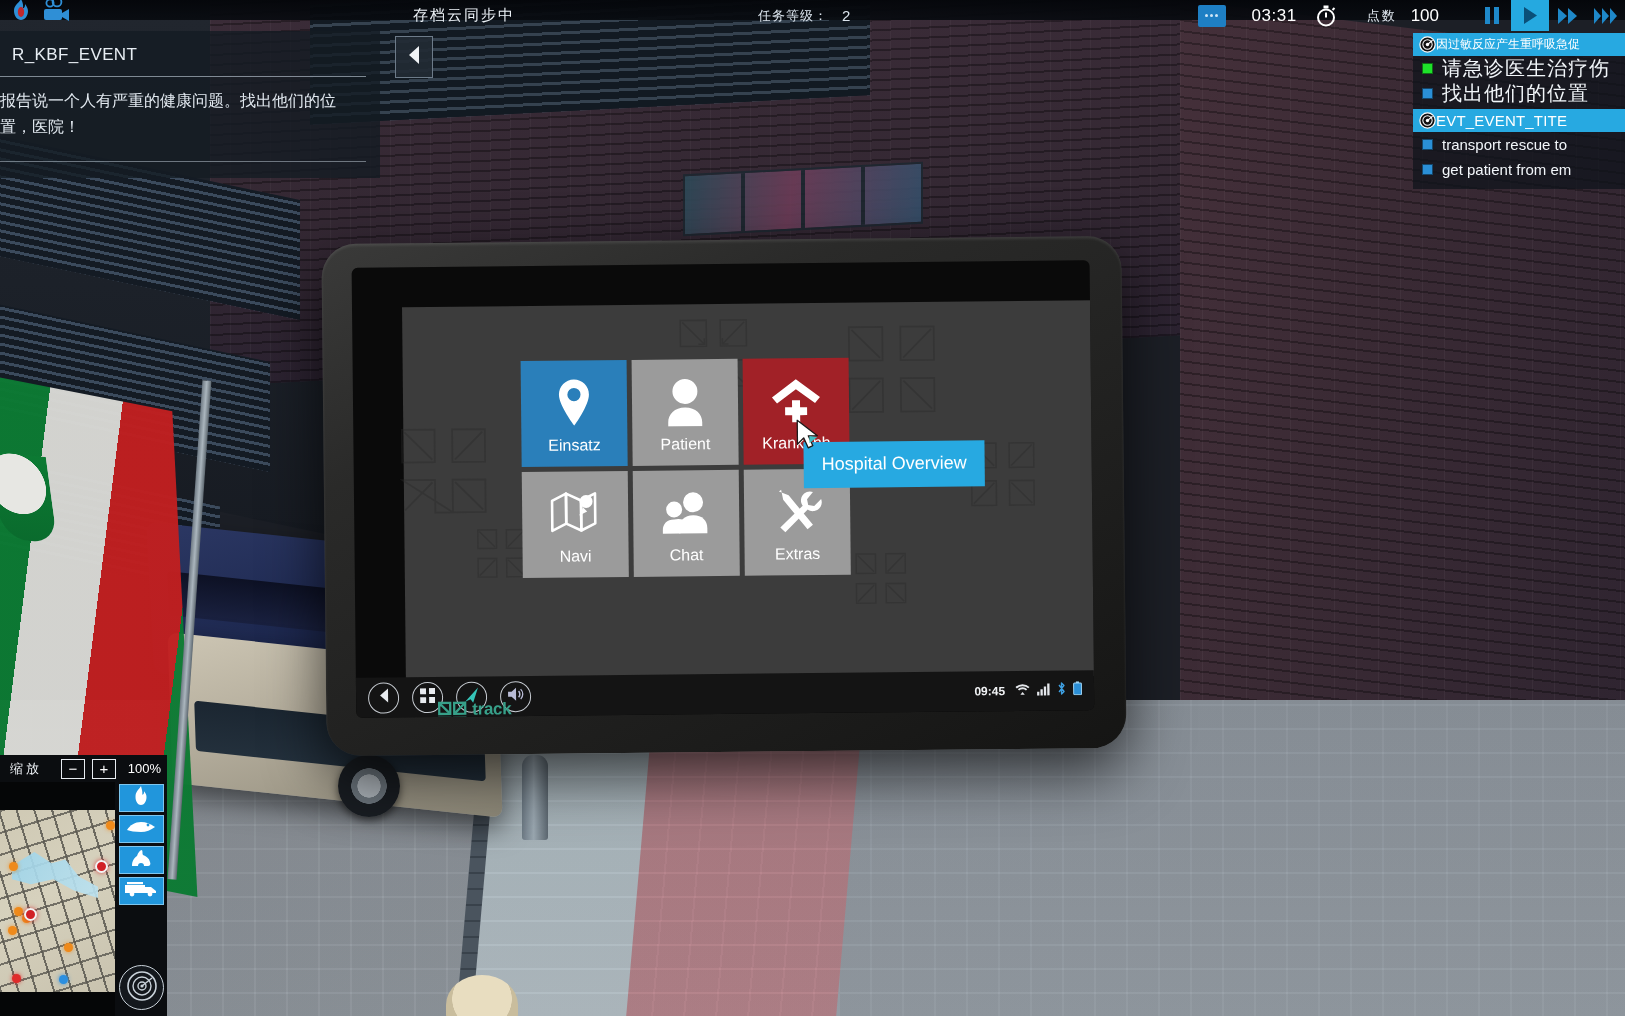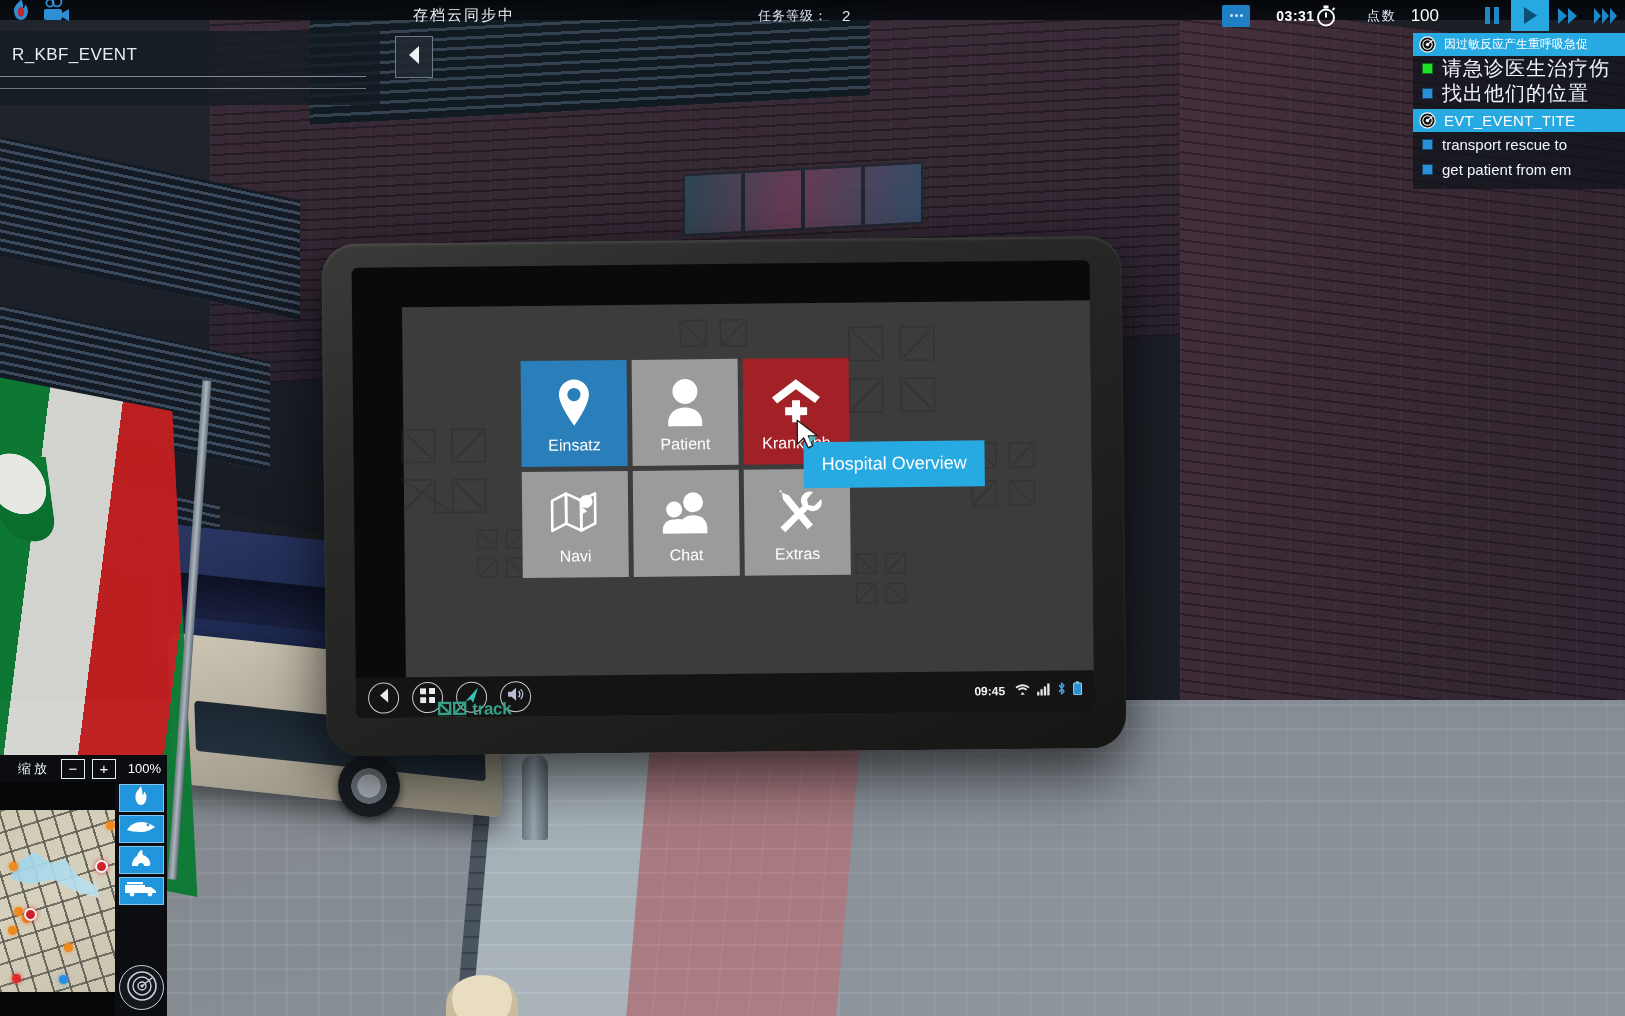--- a/index.html
+++ b/index.html
@@ -174,21 +174,21 @@
   .hud-mission .val { font-size:15px; }
   .hud-right {
     position:absolute; right:0; top:0; height:31px; display:flex; align-items:center; gap:0;
   }
   .hud-chip {
     width:28px; height:22px; background:#1e7fc4; border-radius:2px;
     display:flex; align-items:center; justify-content:center; margin-right:26px;
   }
   .hud-chip .dots { display:flex; gap:2px; }
   .hud-chip .dots i { width:3px; height:3px; background:#cfe6f7; border-radius:50%; display:block; }
-  .hud-time { font-size:14px; color:#fff; letter-spacing:.5px; margin-right:0;font-weight:bold; }
+  .hud-time { font-size:17px; color:#fff; letter-spacing:.5px; margin-right:18px; }
   .hud-stop { width:22px; height:22px; margin-right:30px; }
   .hud-points { display:flex; align-items:center; gap:14px; margin-right:34px; }
   .hud-points .lbl { font-size:13px; letter-spacing:2px; color:#e1e9f1; }
   .hud-points .num { font-size:17px; color:#fff; }
   .spd-btn {
     width:38px; height:31px; display:flex; align-items:center; justify-content:center;
     background:transparent;
   }
   .spd-btn.active { background:#25a9e0; }
   .spd-btn svg { display:block; }
@@ -214,21 +214,21 @@
     display:flex; align-items:center; justify-content:center; z-index:36;
   }
 
   
   #objectives {
     position:absolute; right:0; top:33px; width:212px; z-index:35;
     background:rgba(14,20,27,.72); padding-bottom:4px;
   }
   .obj-group { margin-bottom:3px; }
   .obj-head {
-    display:flex; align-items:center; gap:8px; height:23px;
+    display:flex; align-items:center; height:23px;
     background:#27a9e1; padding-left:6px;
   }
   .obj-head .radar { width:17px; height:17px; flex:none; }
   .obj-head .txt {
     font-size:12px; color:#fff; white-space:nowrap; overflow:hidden;
   }
   .obj-head.cn .txt { letter-spacing:0px; }
   .obj-head.en .txt { font-size:15px; letter-spacing:.2px; }
   .obj-row { display:flex; align-items:center; gap:9px; height:25px; padding-left:9px; }
   .obj-row .box { width:11px; height:11px; flex:none; border:1px solid rgba(0,0,0,.5); }
@@ -304,21 +304,21 @@
 
   
   #minimap-panel {
     position:absolute; left:0; bottom:0; width:167px; height:261px; z-index:38;
     background:#0b0d10;
   }
   #mm-head {
     height:27px; display:flex; align-items:center; justify-content:flex-end;
     gap:7px; padding-right:6px; color:#eef2f6; font-size:13px;
   }
-  #mm-head .zl { letter-spacing:3px; margin-right:4px; }
+  #mm-head .zl { letter-spacing:3px; margin-right:12px; }
   .zbtn {
     width:24px; height:20px; border:1.4px solid #e7ecf1; background:transparent;
     display:flex; align-items:center; justify-content:center; color:#fff;
     font-size:15px; line-height:1; cursor:pointer;
   }
   #mm-head .pct { font-size:13px; color:#fff; width:38px; text-align:right; }
 
   #mm-body { position:absolute; left:0; top:27px; width:167px; height:234px; display:flex; }
   #mm-map {
     position:relative; width:115px; height:234px; overflow:hidden;
@@ -463,20 +463,21 @@
           <path d="M8 0l7 8-7 8z" fill="#1e88c9"></path>
           <path d="M16 0l7 8-7 8z" fill="#1e88c9"></path>
         </svg>
     </div>
   </div>
 </div>
 
 <div id="event-panel">
   <div class="ev-title">R_KBF_EVENT</div>
   <div class="rule"></div>
+  <div class="ev-body">报告说一个人有严重的健康问题。找出他们的位置，医院！</div>
   <div class="rule-b"></div>
 </div>
 
 <div id="collapse-btn">
   <span>
     <svg width="16" height="20" viewBox="0 0 16 20">
         <path d="M13 1L3 10l10 9z" fill="#f0f3f6"></path>
       </svg>
   </span>
 </div>

